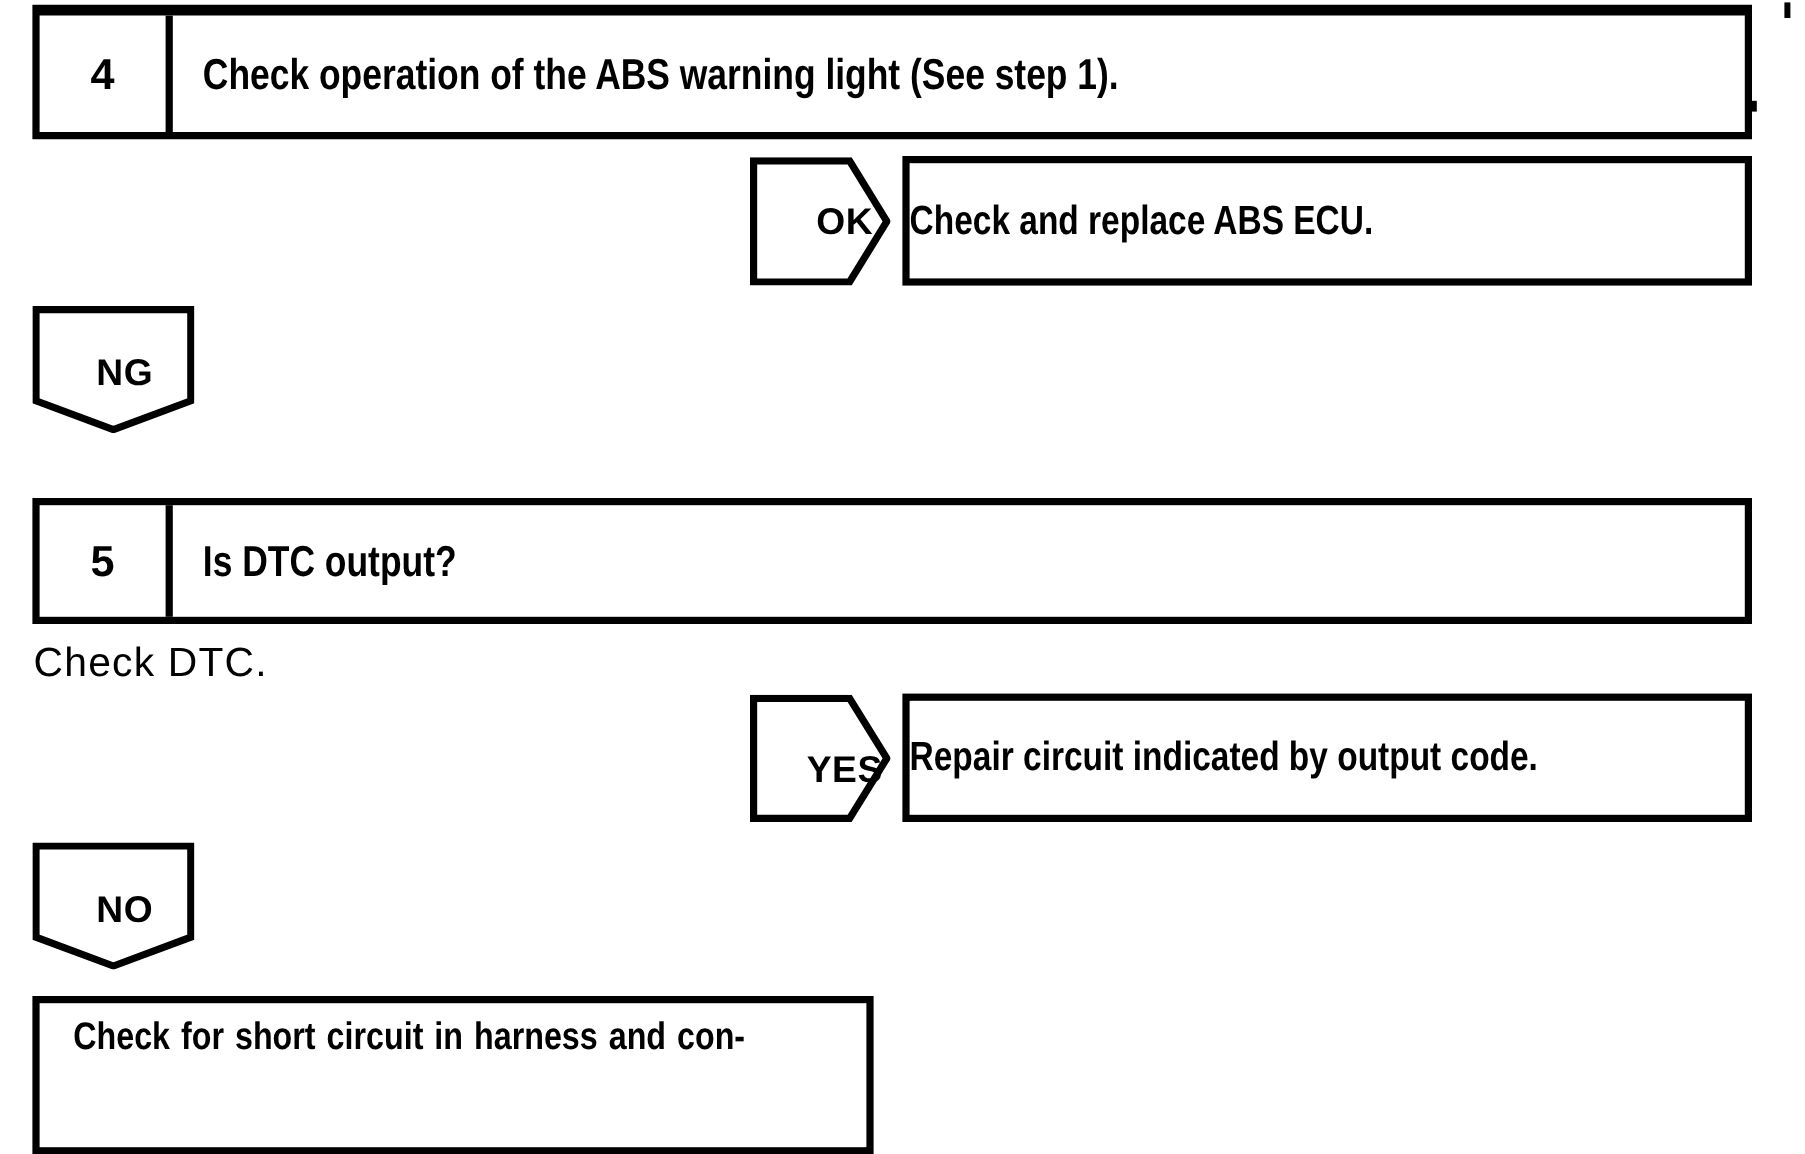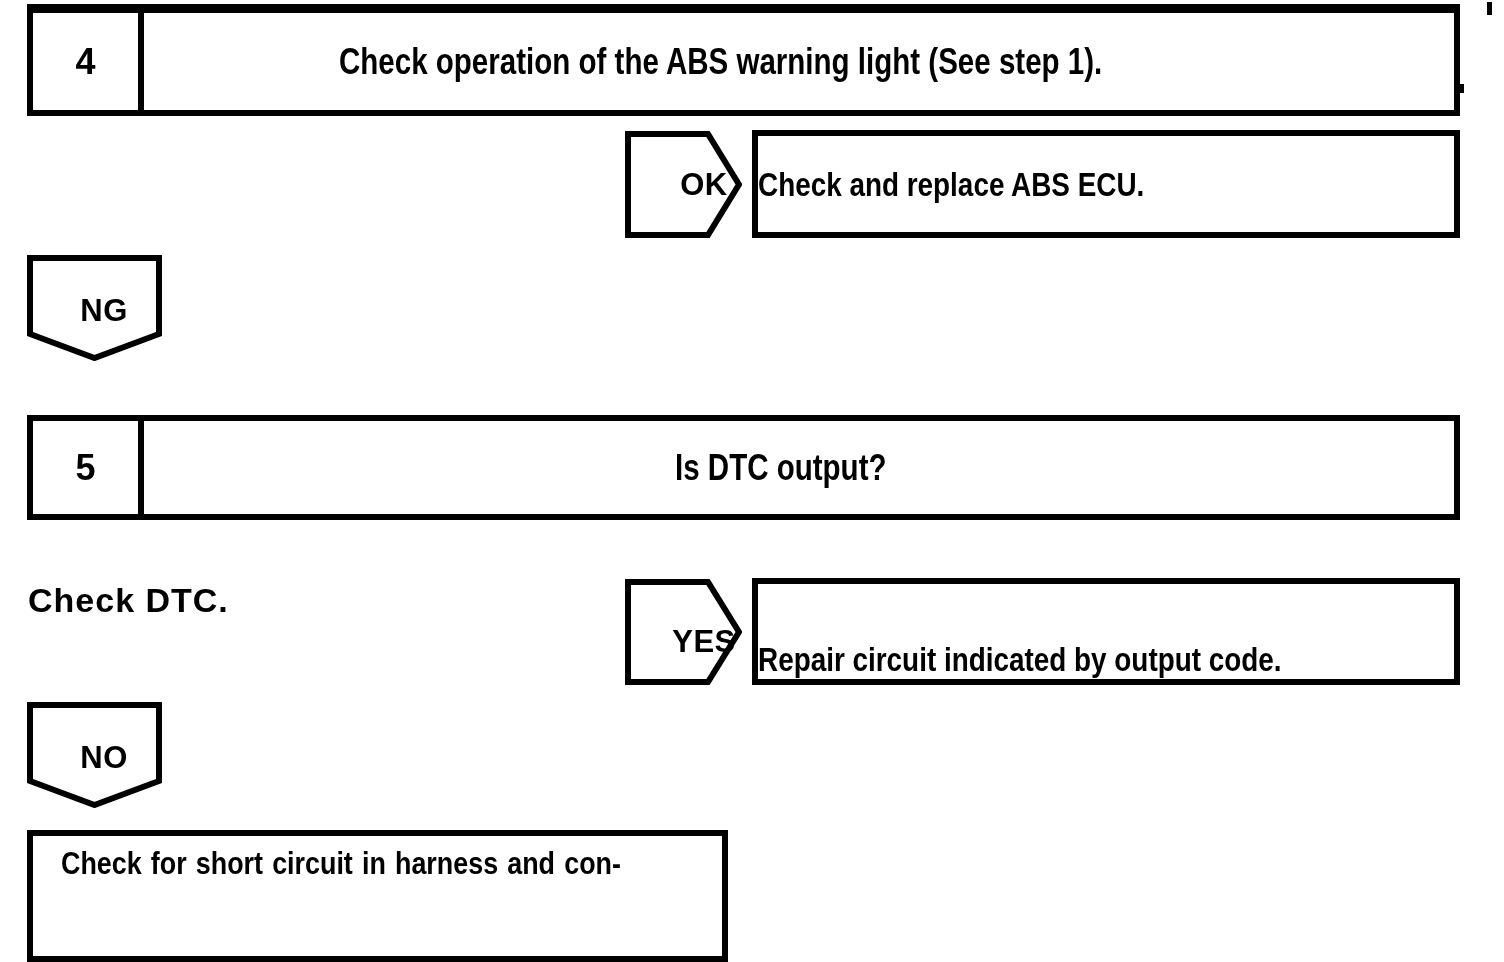--- a/index.html
+++ b/index.html
@@ -27,25 +27,24 @@
     display: flex;
     align-items: center;
     justify-content: center;
     font-weight: bold;
     font-size: 36px;
   }
   .step-title {
     flex: 1;
     display: flex;
     align-items: center;
-    padding-left: 10px;
+    padding-left: 25px;
     font-weight: bold;
     font-size: 36px;
     overflow: hidden;
-    justify-content: center;
   }
 
   
   .result-box {
     border: 6px solid #000;
     background: #fff;
     display: flex;
     align-items: center;
     font-weight: bold;
     font-size: 34px;
@@ -80,22 +79,21 @@
     position: absolute; left: 0; top: 0;
     width: 154px; height: 80px;
     display: flex; align-items: center; justify-content: center;
     font-weight: bold; font-size: 31px; letter-spacing: 0.5px; margin-top: 16px;
   }
 
   .instruction {
     position: absolute;
     font-size: 34px;
     letter-spacing: 1px;
-    font-weight: bold;
-    margin-top: 48px;
+    font-weight: normal;
   }
 
   .artifact { position: absolute; background: #000; }
 </style>
 </head>
 <body>
 
 <div class="canvas">
 
   <div class="abs step-box thick-top" style="left:27px; top:4px; width:1433px; height:112px;">
@@ -136,21 +134,21 @@
 
   <div class="instruction" style="left:28px; top:533px;">Check DTC.</div>
 
   <div class="pentagon" style="left:625px; top:579px; width:117px; height:106px;">
     <svg width="117" height="106" viewBox="0 0 117 106">
       <polygon points="3,3 83,3 114,53 83,103 3,103" fill="#ffffff" stroke="#000000" stroke-width="6"></polygon>
     </svg>
     <div class="pent-label-right" style="height:126px;">YES</div>
   </div>
 
-  <div class="abs result-box" style="left:752px; top:578px; width:708px; height:107px;align-items:flex-end;">
+  <div class="abs result-box" style="left:752px; top:578px; width:708px; height:107px;">
     <span class="sqz">Repair circuit indicated by output code.</span>
   </div>
 
   <div class="pentagon" style="left:27px; top:702px; width:135px; height:106px;">
     <svg width="135" height="106" viewBox="0 0 135 106">
       <polygon points="3,3 132,3 132,79 67.5,103 3,79" fill="#ffffff" stroke="#000000" stroke-width="6"></polygon>
     </svg>
     <div class="pent-label-down">NO</div>
   </div>
 

